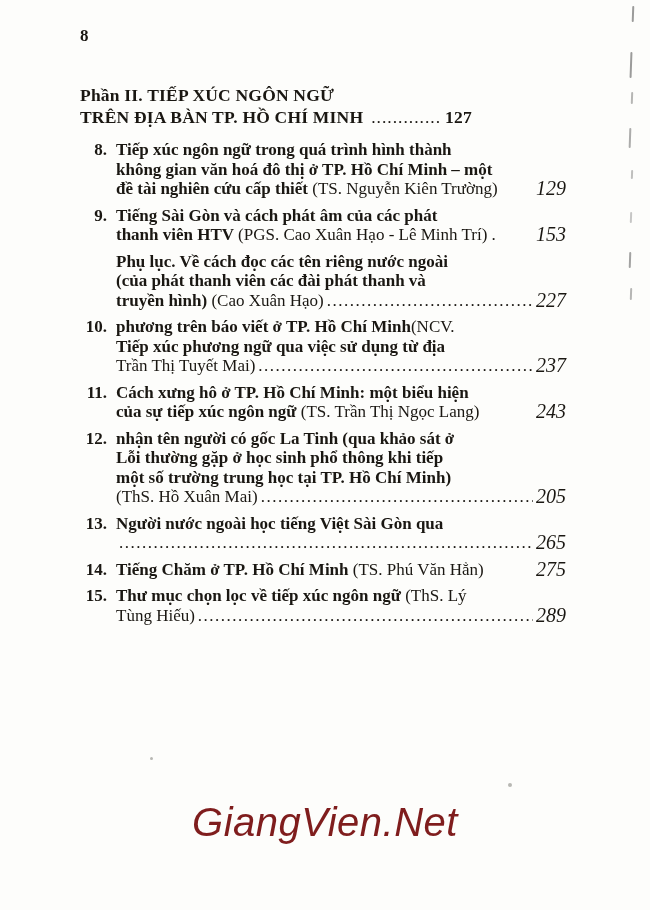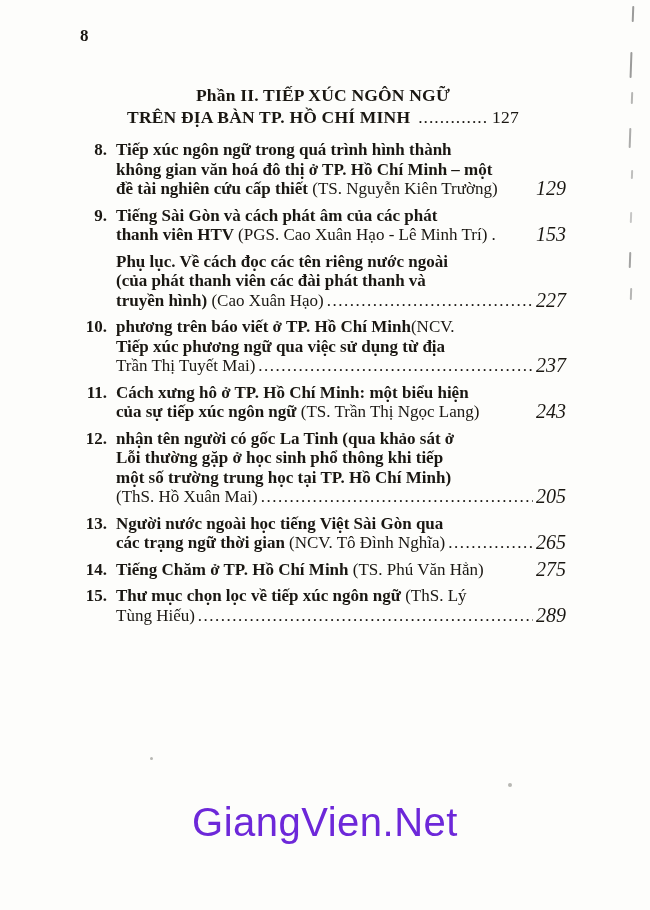--- a/index.html
+++ b/index.html
@@ -16,27 +16,27 @@
   .page-num-top {
     position: absolute; left: 80px; top: 26px;
     font-size: 17px; font-weight: bold;
   }
 
   .toc {
     position: absolute; left: 80px; top: 84px; width: 486px;
   }
 
   .heading {
-    text-align: center; font-weight: bold;
+    text-align: left; font-weight: bold;
     font-size: 17.5px; line-height: 22px;
     margin-bottom: 12px;
     letter-spacing: 0.2px;
   }
   .heading .hleader { font-weight: normal; letter-spacing: 1px; margin: 0 4px 0 8px; }
-  .heading .hpage { font-weight: normal; }
+  .heading .hpage { font-weight: bold; }
 
   .entry { position: relative; padding-left: 36px; margin-bottom: 7px; }
   .entry .num {
     position: absolute; left: 0; top: 0; width: 27px;
     text-align: right; font-weight: bold; font-size: 17px; line-height: 19.5px;
   }
   .line {
     font-size: 17px; line-height: 19.5px; white-space: nowrap;
   }
   .line.with-page { display: flex; align-items: flex-end; }
@@ -136,21 +136,20 @@
           <div class="line with-page">
             <span class="txt"><span class="seg">(ThS. Hồ Xuân Mai) </span></span>
             <span class="leader dots"></span>
             <span class="pagenum">205</span>
           </div>
         </div>
         <div class="entry">
           <span class="num">13.</span>
           <div class="line"><span class="txt"><span class="seg b">Người nước ngoài học tiếng Việt Sài Gòn qua</span></span></div>
           <div class="line with-page">
-            <span class="txt"><span class="seg b">các trạng ngữ thời gian </span><span class="seg">(NCV. Tô Đình Nghĩa) </span></span>
             <span class="leader dots"></span>
             <span class="pagenum">265</span>
           </div>
         </div>
         <div class="entry">
           <span class="num">14.</span>
           <div class="line with-page">
             <span class="txt"><span class="seg b">Tiếng Chăm ở TP. Hồ Chí Minh </span><span class="seg">(TS. Phú Văn Hẳn)</span></span>
             <span class="leader"></span>
             <span class="pagenum">275</span>
@@ -161,21 +160,21 @@
           <div class="line"><span class="txt"><span class="seg b">Thư mục chọn lọc về tiếp xúc ngôn ngữ </span><span class="seg">(ThS. Lý</span></span></div>
           <div class="line with-page">
             <span class="txt"><span class="seg">Tùng Hiếu) </span></span>
             <span class="leader dots"></span>
             <span class="pagenum">289</span>
           </div>
         </div>
       </div>
   </div>
 
-  <div class="watermark" style="color: #6d28d9;">GiangVien.Net</div>
+  <div class="watermark" style="color: #7f1d1d; font-style: italic;">GiangVien.Net</div>
 
   <div class="artifact" style="left:632px; top:6px;   height:16px;"></div>
   <div class="artifact" style="left:630px; top:52px;  height:26px;"></div>
   <div class="artifact" style="left:631px; top:92px;  height:12px; opacity:.4;"></div>
   <div class="artifact" style="left:629px; top:128px; height:20px; opacity:.45;"></div>
   <div class="artifact" style="left:631px; top:170px; height:9px;  opacity:.35;"></div>
   <div class="artifact" style="left:630px; top:212px; height:11px; opacity:.3;"></div>
   <div class="artifact" style="left:629px; top:252px; height:16px; opacity:.5;"></div>
   <div class="artifact" style="left:630px; top:288px; height:12px; opacity:.4;"></div>
   <div class="speck" style="left:150px; top:757px; width:3px; height:3px;"></div>

